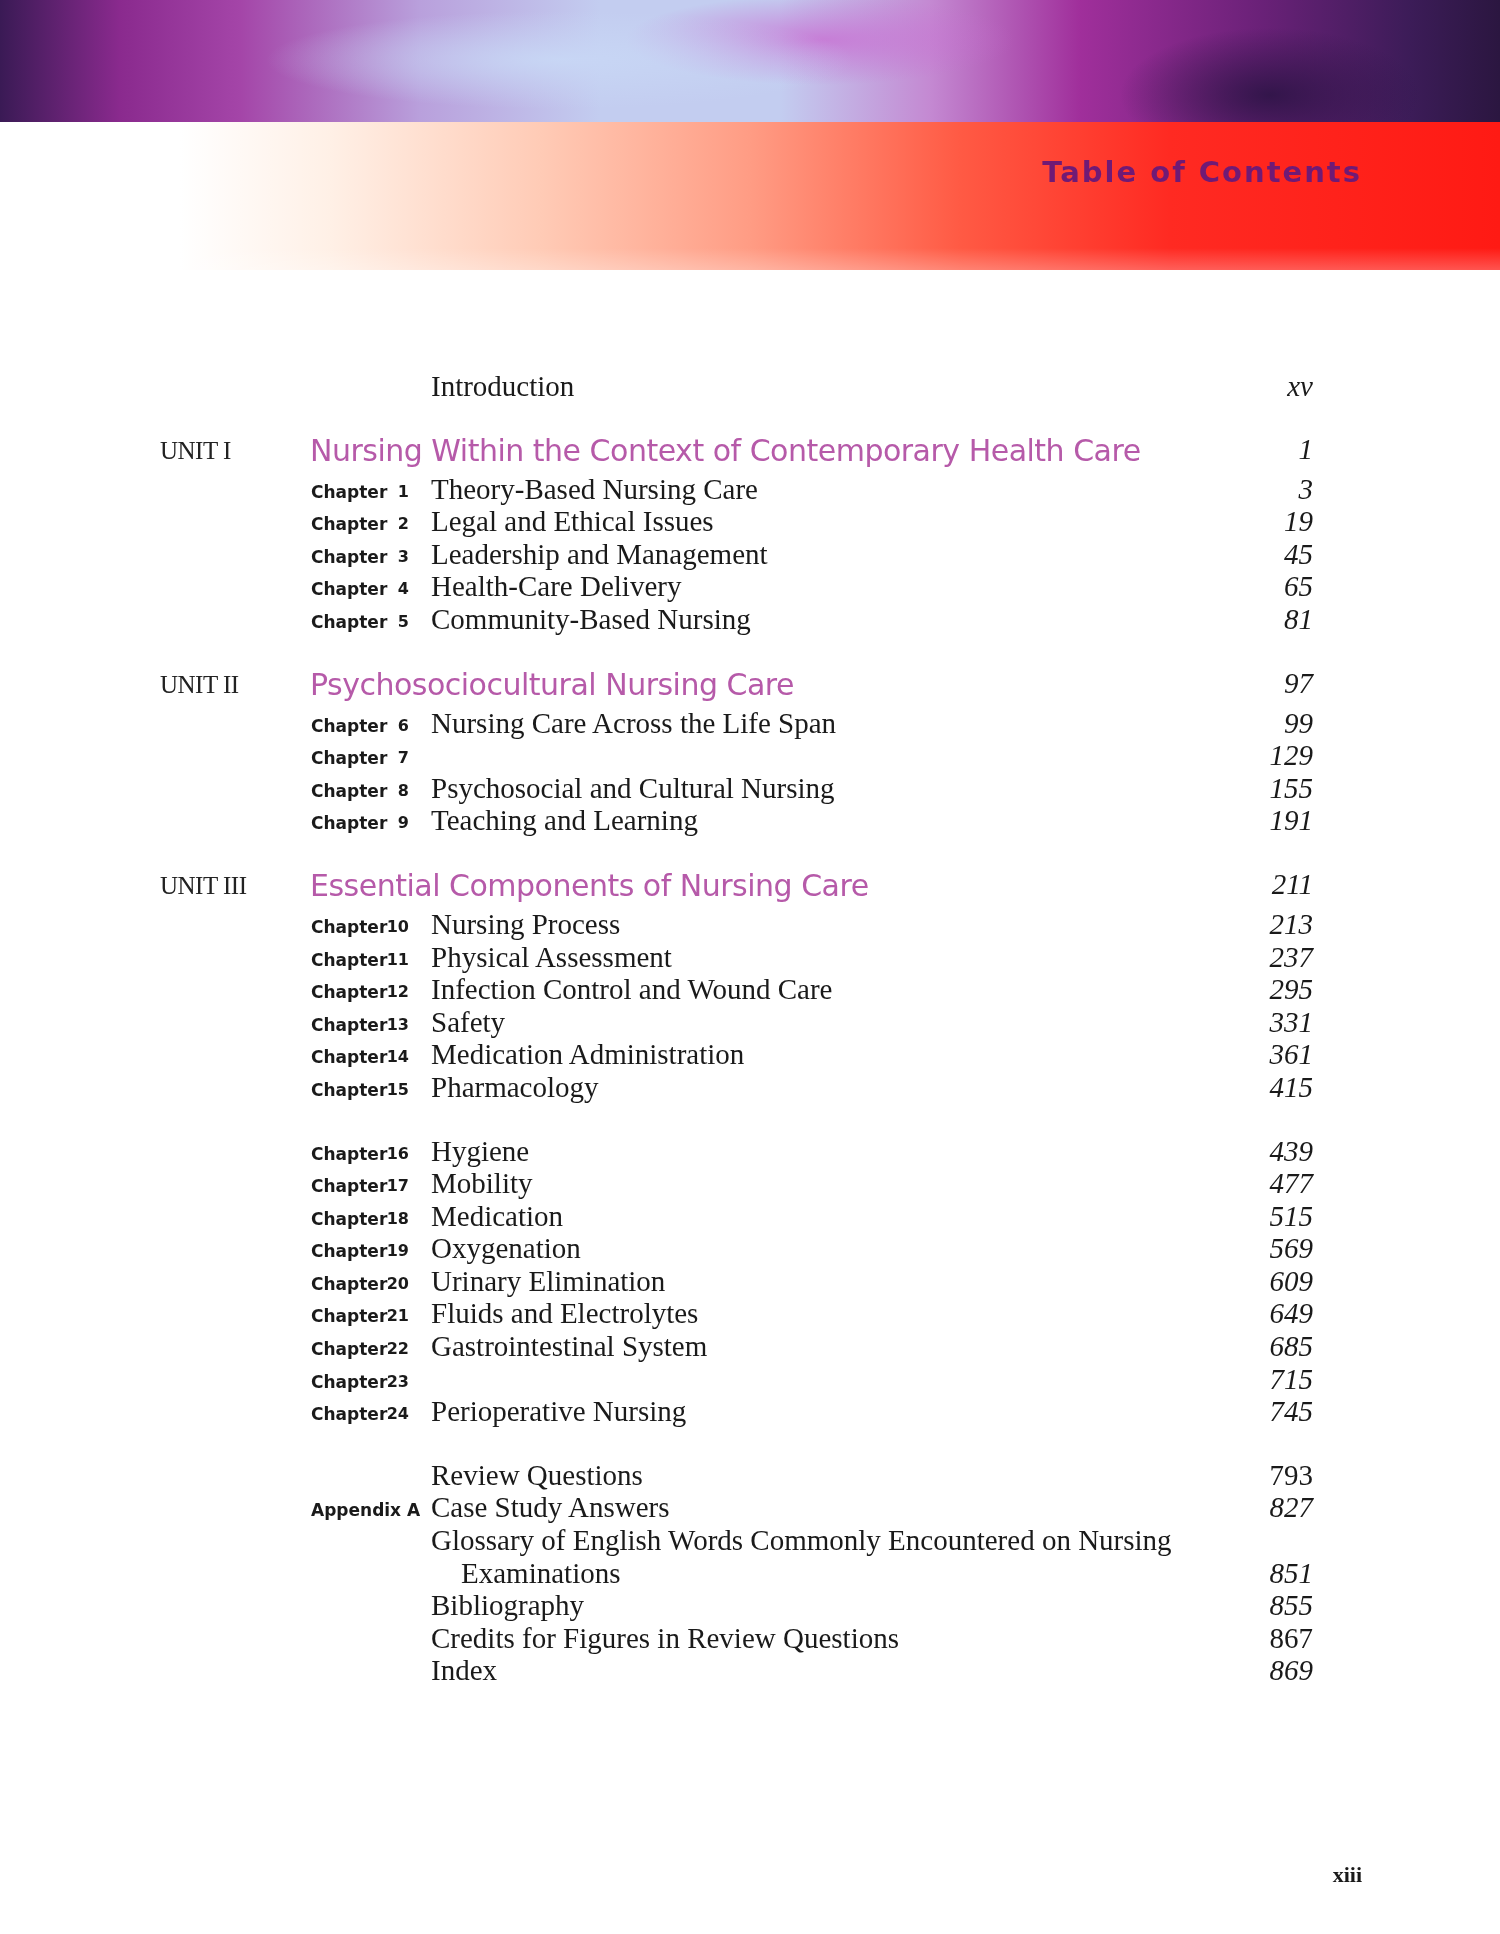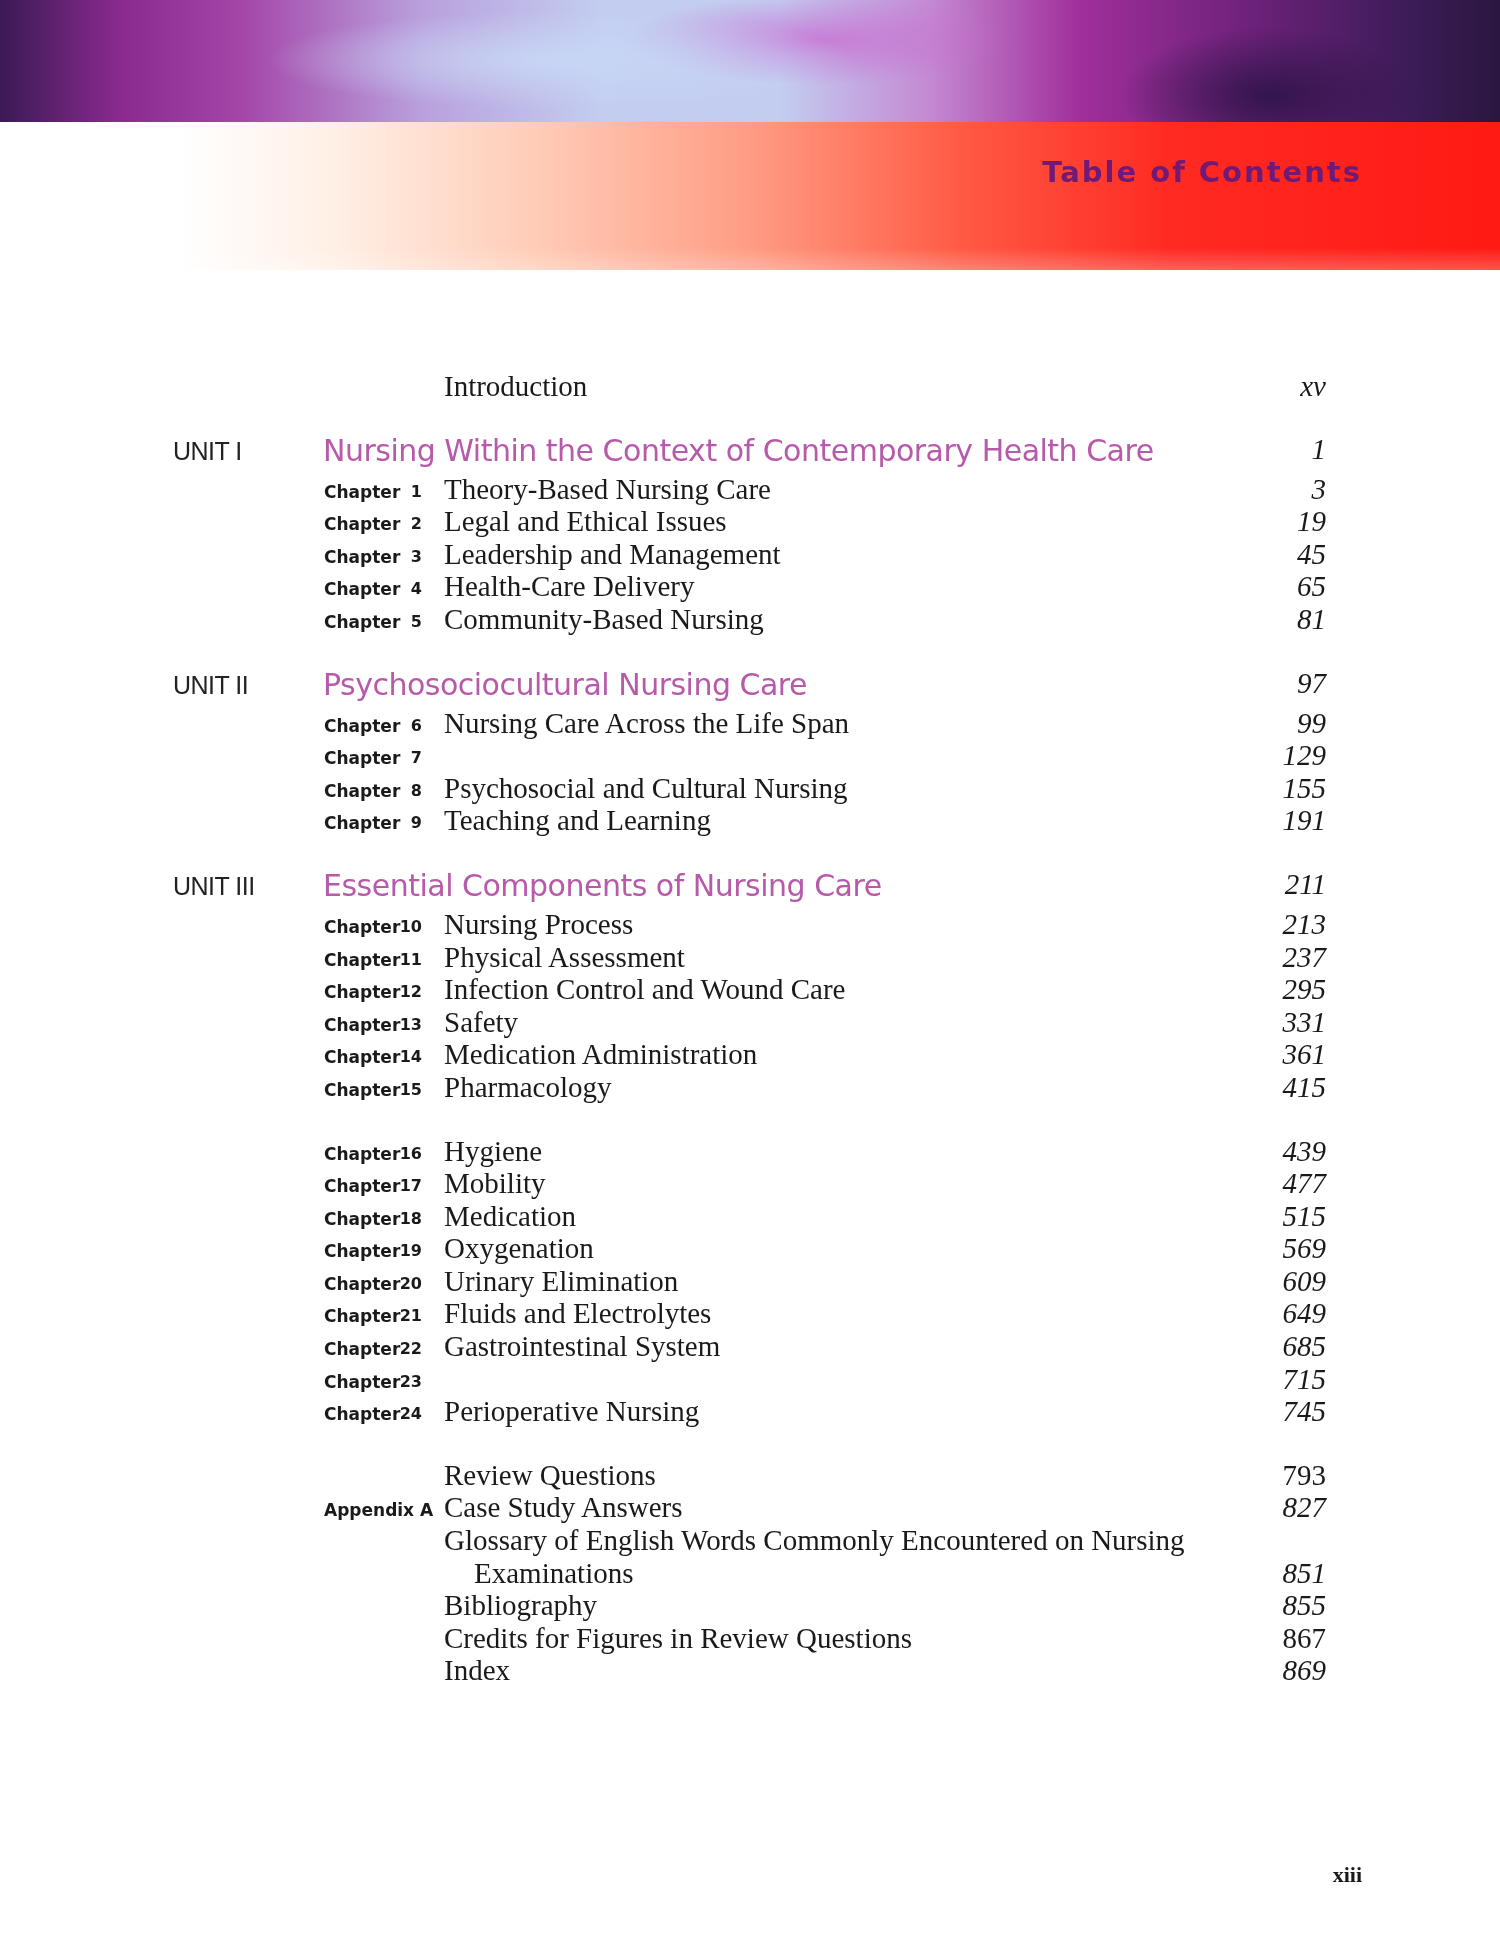--- a/index.html
+++ b/index.html
@@ -18,26 +18,26 @@
   }
   .banner-red::after {
     content:""; position:absolute; left:0; right:0; bottom:0; height:22px;
     background:linear-gradient(180deg, rgba(255,255,255,0) 0%, rgba(255,255,255,0.25) 100%);
   }
   .toc-title {
     position:absolute; right:138px; top:155px;
     font-family:"DejaVu Sans", sans-serif; font-weight:bold; font-size:29px;
     letter-spacing:2px; color:#701a75;
   }
-  .toc { position:absolute; left:16px; top:370px; width:1448px; }
+  .toc { position:absolute; left:3px; top:370px; width:1448px; }
   .row { position:relative; height:32.6px; }
   .unit-row { height:40px; }
   .unit-label {
     position:absolute; left:157px; top:4px;
-    font-family:Liberation Sans, sans-serif; font-weight:200; font-size:25px; color:#222;
+    font-family:Liberation Serif, serif; font-weight:200; font-size:25px; color:#222;
     letter-spacing:-0.5px;
   }
   .unit-title {
     position:absolute; left:307px; top:0;
     font-family:"DejaVu Sans", sans-serif; font-size:30px; color:#b65aa9;
     letter-spacing:-0.5px; white-space:nowrap;
   }
   .chap-label {
     position:absolute; left:308px; top:9px;
     font-family:"DejaVu Sans", sans-serif; font-weight:bold; font-size:17px; color:#1a1a1a;

